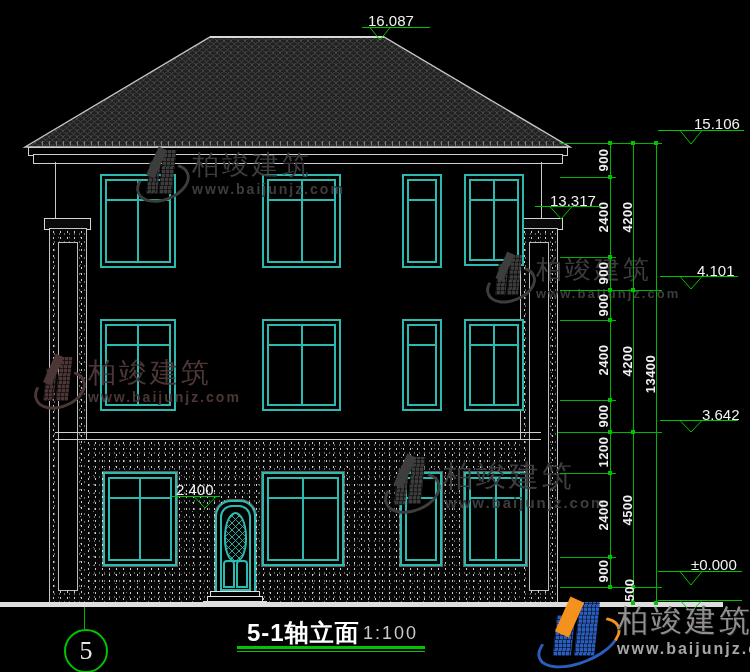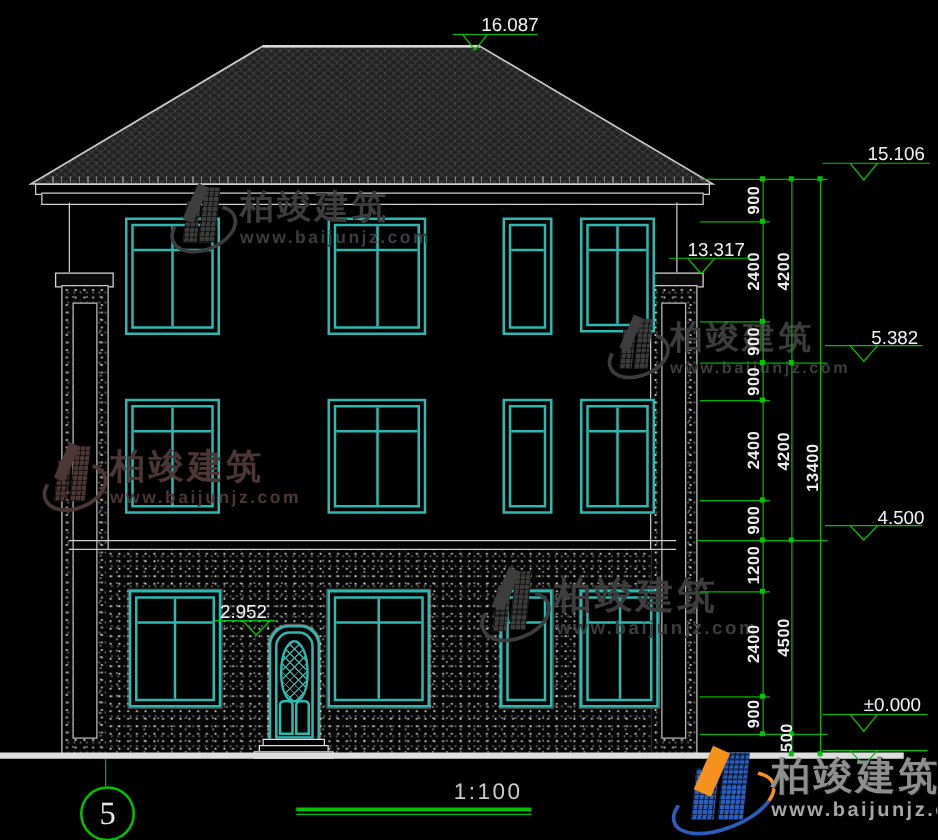--- a/index.html
+++ b/index.html
@@ -52,21 +52,21 @@
   
   .title{position:absolute;font:bold 24px "Liberation Sans",sans-serif;color:#fff;letter-spacing:1px;}
   .scale{position:absolute;font:18px "Liberation Sans",sans-serif;color:#c9c9c9;letter-spacing:2px;}
   .uline{position:absolute;background:#00c400;}
   
   .bubble{position:absolute;width:40px;height:40px;border:2.5px solid #00c400;border-radius:50%;
           color:#e8e8e8;font:26px "Liberation Serif",serif;display:flex;align-items:center;justify-content:center;}
   
   .wm{position:absolute;color:#3d3d3d;}
   .wm.red{color:#4c3636;}
-  .wm .co{font-weight:bold;white-space:nowrap;letter-spacing:3px;}
+  .wm .co{font-weight:normal;white-space:nowrap;letter-spacing:3px;}
   .wm .url{font-weight:bold;white-space:nowrap;letter-spacing:2px;}
   .wm-logo{position:absolute;}
   .wm-logo .swoosh{position:absolute;left:-12%;bottom:-4%;width:120%;height:58%;
       border:3px solid currentColor;border-radius:50%;border-top-color:transparent;
       transform:rotate(-22deg);}
   .wm-logo .bar{position:absolute;background:currentColor;
       background-image:repeating-linear-gradient(0deg,rgba(0,0,0,.55) 0 1px,transparent 1px 4px),
                        repeating-linear-gradient(90deg,rgba(0,0,0,.55) 0 1px,transparent 1px 4px);}
   .wm-logo .ba{left:18%;top:26%;width:26%;height:64%;transform:skewX(-6deg);}
   .wm-logo .bb{left:50%;top:6%;width:30%;height:84%;transform:skewX(-6deg);}
@@ -278,51 +278,51 @@
 
     <div class="dlabel" style="left:627px;top:217px">4200</div>
     <div class="dlabel" style="left:627px;top:361px">4200</div>
     <div class="dlabel" style="left:627px;top:510px">4500</div>
     <div class="dlabel" style="left:629px;top:590px">500</div>
 
     <div class="dlabel" style="left:650px;top:374px">13400</div>
   </div>
 
   <div class="marker" style="position:absolute;z-index:6">
-    <div class="lvl-txt" style="left:385px;top:12px">16.087</div>
+    <div class="lvl-txt" style="left:368px;top:12px">16.087</div>
     <svg class="abs" style="left:362px;top:27px" width="70" height="15">
         <path d="M0 .5 H68 M8 .5 L18 13 L28 .5" stroke="#00c400" fill="none"></path>
       </svg>
   </div>
   <div class="marker" style="position:absolute;z-index:6">
     <div class="lvl-txt" style="left:694px;top:115px">15.106</div>
     <svg class="abs" style="left:658px;top:130px" width="88" height="16">
         <path d="M0 .5 H86 M22 .5 L33 14 L44 .5" stroke="#00c400" fill="none"></path>
       </svg>
   </div>
   <div class="marker" style="position:absolute;z-index:6">
     <div class="lvl-txt" style="left:550px;top:192px">13.317</div>
     <svg class="abs" style="left:535px;top:206px" width="68" height="15">
         <path d="M0 .5 H66 M15 .5 L26 13 L37 .5" stroke="#00c400" fill="none"></path>
       </svg>
   </div>
   <div class="marker" style="position:absolute;z-index:6">
-    <div class="lvl-txt" style="left:697px;top:262px">5.382</div>
+    <div class="lvl-txt" style="left:697px;top:262px">4.101</div>
     <svg class="abs" style="left:660px;top:276px" width="80" height="15">
         <path d="M0 .5 H78 M20 .5 L31 13 L42 .5" stroke="#00c400" fill="none"></path>
       </svg>
   </div>
   <div class="marker" style="position:absolute;z-index:6">
-    <div class="lvl-txt" style="left:702px;top:406px">4.500</div>
+    <div class="lvl-txt" style="left:702px;top:406px">3.642</div>
     <svg class="abs" style="left:660px;top:420px" width="80" height="14">
         <path d="M0 .5 H78 M20 .5 L31 12 L42 .5" stroke="#00c400" fill="none"></path>
       </svg>
   </div>
   <div class="marker" style="position:absolute;z-index:6">
-    <div class="lvl-txt" style="left:176px;top:481px">2.952</div>
+    <div class="lvl-txt" style="left:176px;top:481px">2.400</div>
     <svg class="abs" style="left:172px;top:496px" width="50" height="14">
         <path d="M0 .5 H48 M22 .5 L33 12 L44 .5" stroke="#00c400" fill="none"></path>
       </svg>
   </div>
   <div class="marker" style="position:absolute;z-index:6">
     <div class="lvl-txt" style="left:691px;top:556px">±0.000</div>
     <svg class="abs" style="left:658px;top:571px" width="86" height="16">
         <path d="M0 .5 H84 M22 .5 L33 14 L44 .5" stroke="#00c400" fill="none"></path>
       </svg>
   </div>
@@ -330,20 +330,21 @@
     <svg class="abs" style="left:658px;top:600px" width="86" height="14">
         <path d="M0 .5 H84 M22 .5 L33 12 L44 .5" stroke="#00c400" fill="none"></path>
       </svg>
   </div>
 
   <div class="gvline" style="left:84px;top:607px;height:22px"></div>
   <div class="bubble" style="left:64px;top:629px">
     <span>5</span>
   </div>
 
+  <div class="title" style="left:247px;top:617px">5-1轴立面</div>
   <div class="scale" style="left:363px;top:623px">1:100</div>
   <div class="uline" style="left:237px;top:646px;width:188px;height:3px"></div>
   <div class="uline" style="left:237px;top:651px;width:188px;height:1px"></div>
 
   <div class="wm wm5" style="left:543px;top:596px;z-index:8">
     <div class="wm-logo" style="left:0;top:2px;width:68px;height:64px">
         <i class="swoosh"></i>
         <i class="bar ba"></i>
         <i class="bar bb"></i>
         <i class="bc"></i>

